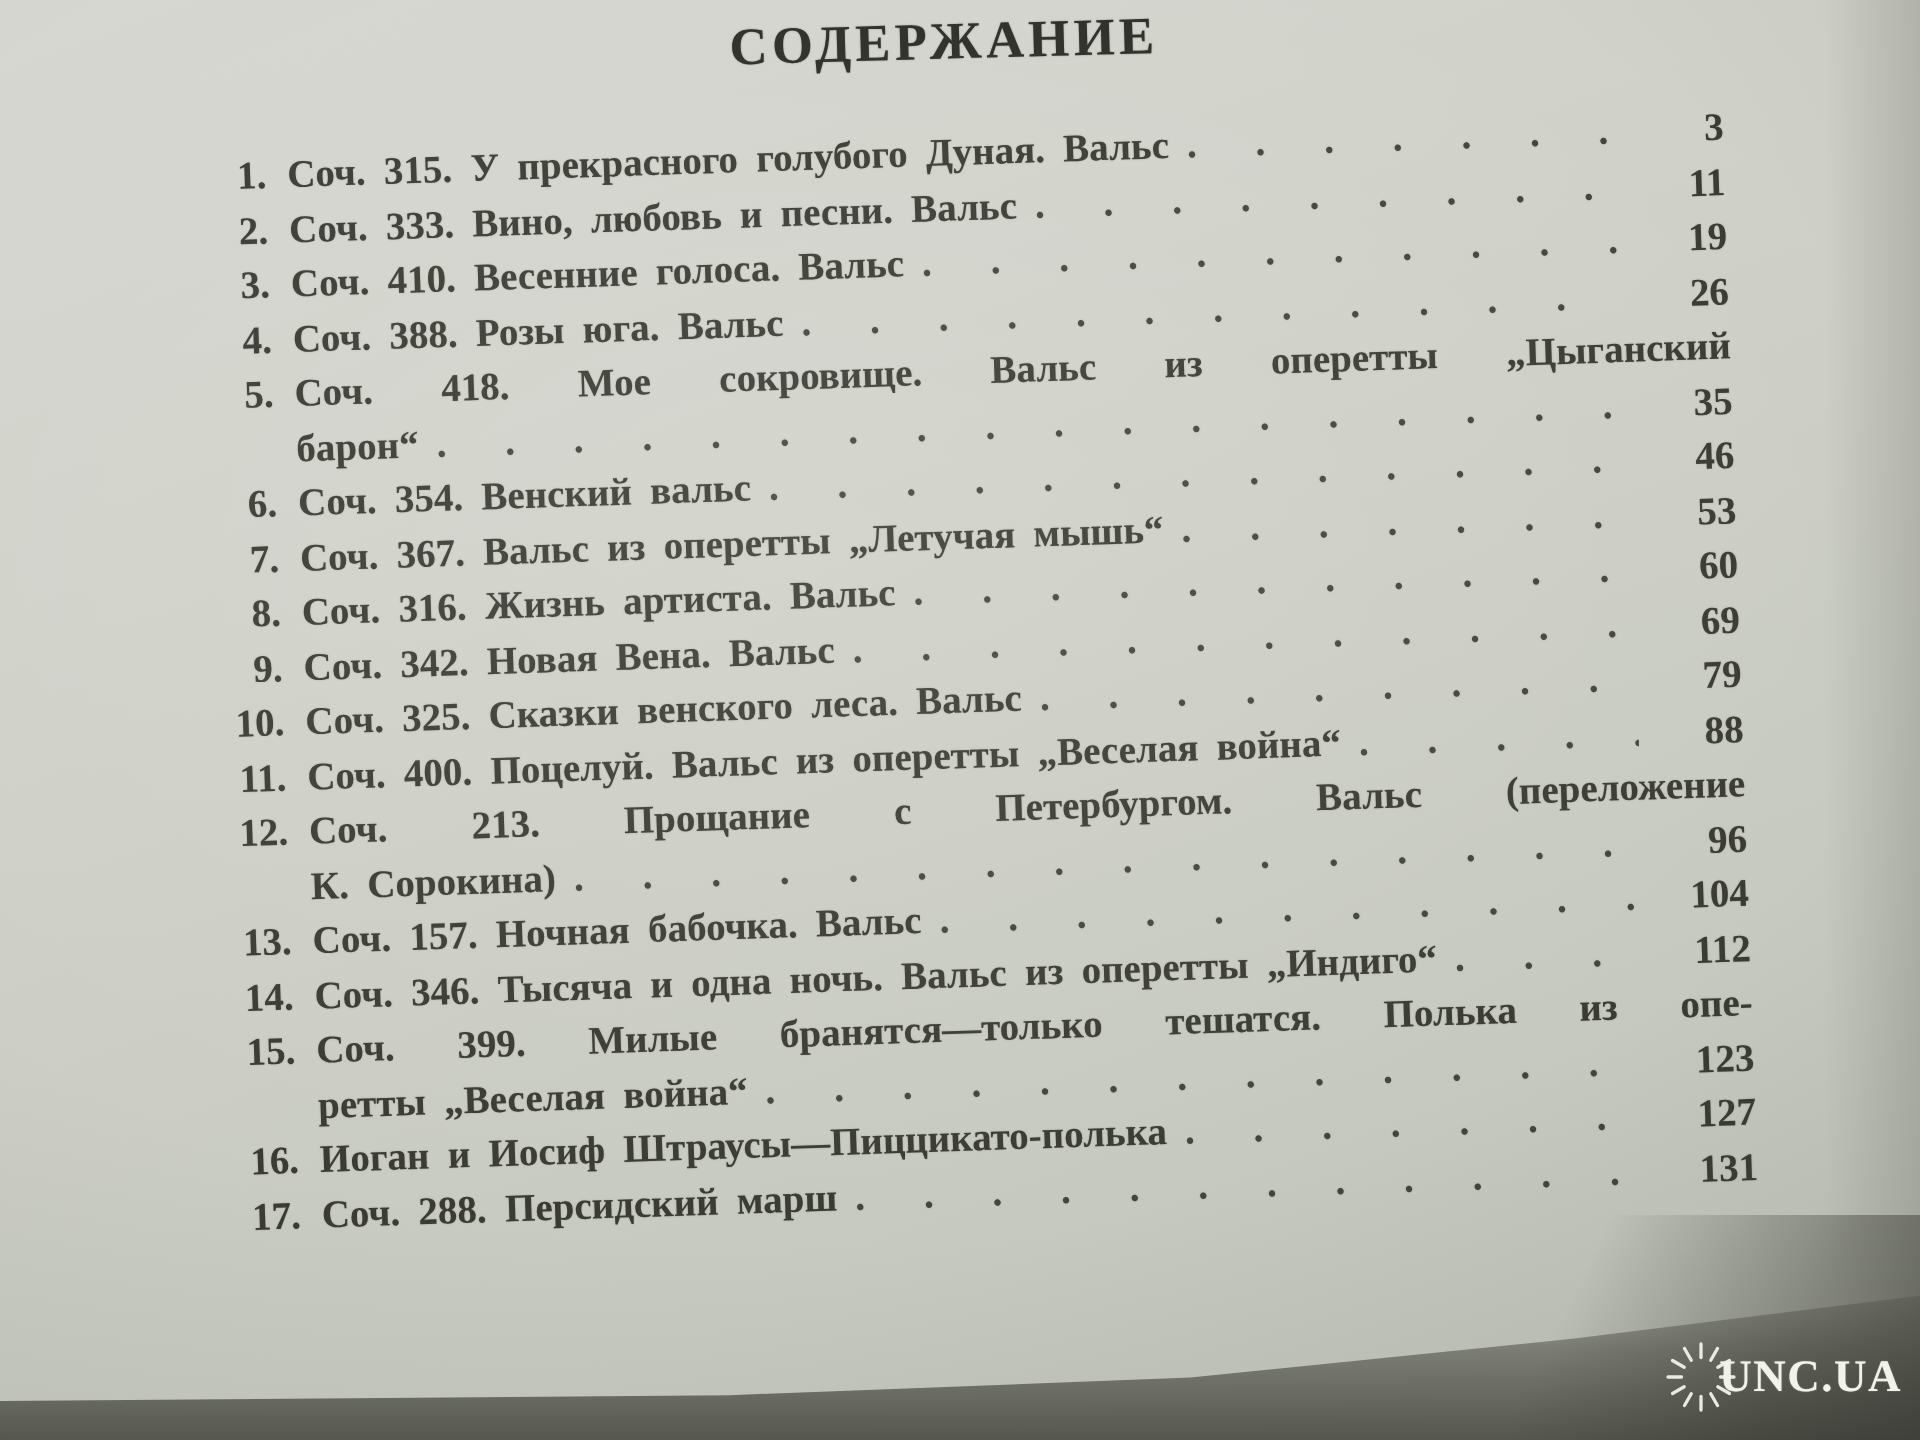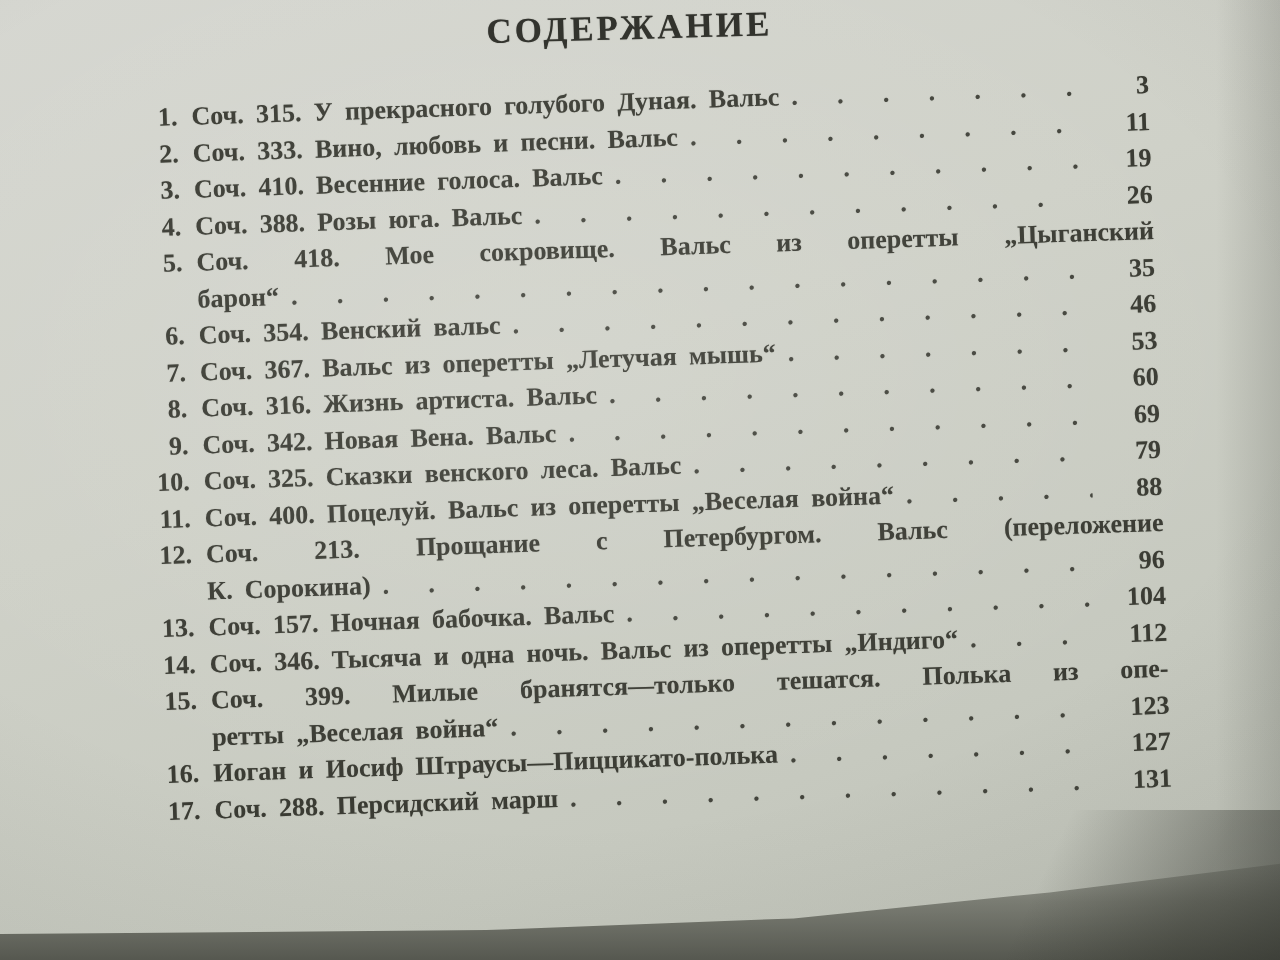--- a/index.html
+++ b/index.html
@@ -181,13 +181,32 @@
           <span class="leader"></span>
           <span class="pg">131</span>
         </div>
       </div>
   </div>
 
   <div class="vignette"></div>
   <div class="bottom-shadow"></div>
   <div class="corner-shade"></div>
 
+  <div class="watermark">
+    <svg class="sunburst" width="52" height="52" viewBox="0 0 52 52">
+      <g stroke="#f3f2ea" stroke-width="2.2" stroke-linecap="round">
+        <line x1="26" y1="4" x2="26" y2="13"></line>
+        <line x1="37" y1="7" x2="32.5" y2="14.8"></line>
+        <line x1="45" y1="15" x2="37.2" y2="19.5"></line>
+        <line x1="48" y1="26" x2="39" y2="26"></line>
+        <line x1="45" y1="37" x2="37.2" y2="32.5"></line>
+        <line x1="37" y1="45" x2="32.5" y2="37.2"></line>
+        <line x1="26" y1="48" x2="26" y2="39"></line>
+        <line x1="15" y1="45" x2="19.5" y2="37.2"></line>
+        <line x1="7" y1="37" x2="14.8" y2="32.5"></line>
+        <line x1="4" y1="26" x2="13" y2="26"></line>
+        <line x1="7" y1="15" x2="14.8" y2="19.5"></line>
+        <line x1="15" y1="7" x2="19.5" y2="14.8"></line>
+      </g>
+    </svg>
+    <span class="wm-text">UNC.UA</span>
+  </div>
 </div>
 
 </body></html>

